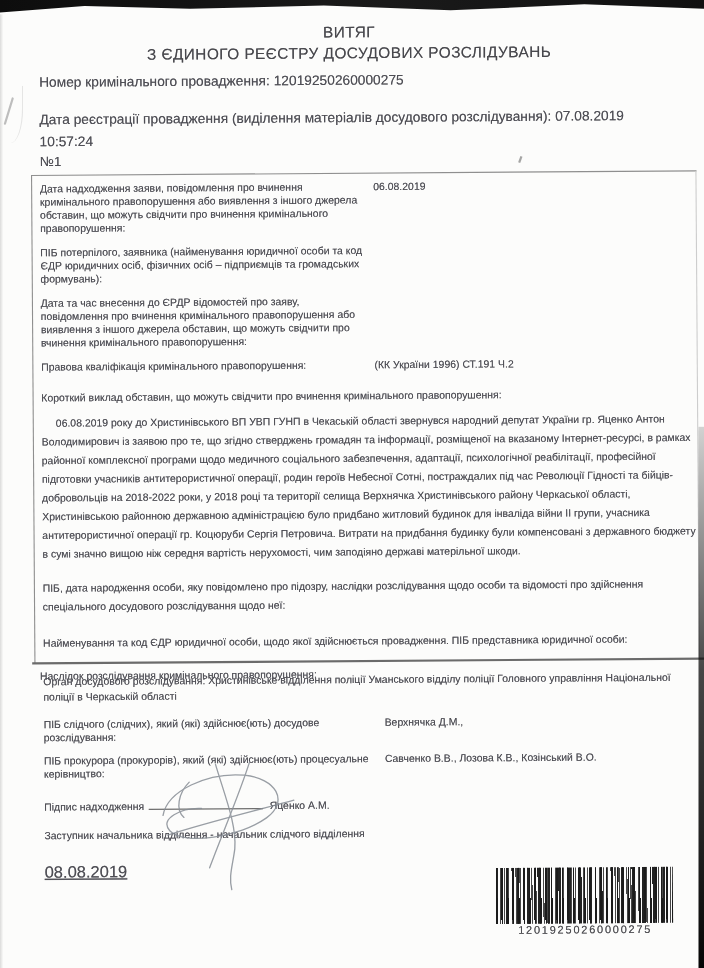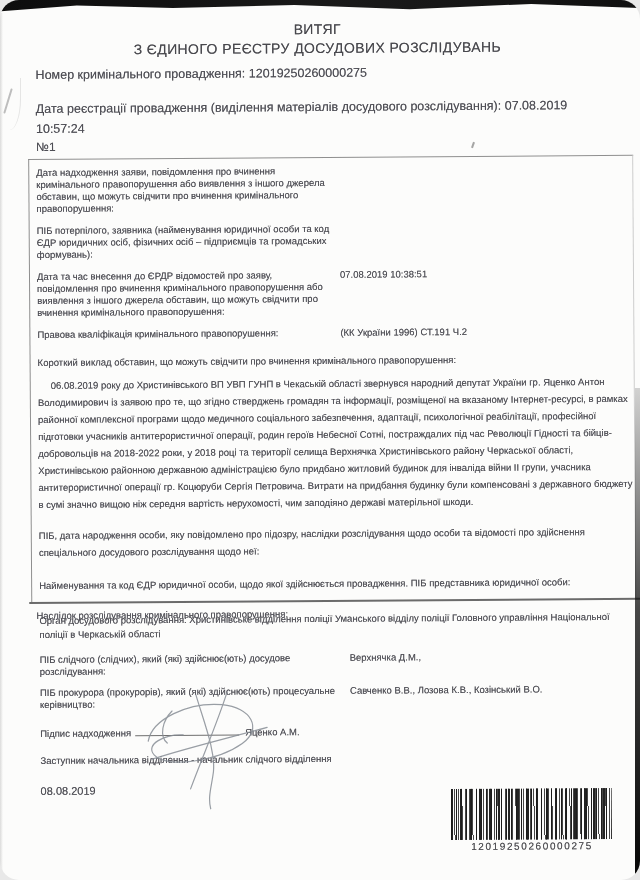--- a/index.html
+++ b/index.html
@@ -1,18 +1,18 @@
 <!DOCTYPE html>
 <html><head>
 <meta charset="utf-8">
 <style>
   html,body{margin:0;padding:0;background:#e8e8e8;}
   .page{
     position:relative;width:640px;height:880px;background:#fcfcfb;overflow:hidden;
-    font-family:"Liberation Sans","DejaVu Sans",sans-serif;color:#4e4e55;border-radius:19px;
+    font-family:"Liberation Sans","DejaVu Sans",sans-serif;color:#4e4e55;
   }
   .content{position:absolute;inset:0;transform:rotate(-0.4deg);transform-origin:320px 420px;
     text-shadow:0 0 .35px rgba(95,95,100,.75);}
   
   .top-bar{position:absolute;top:0;left:0;width:640px;height:13px;background:linear-gradient(90deg,#0d0d0d,#1a1a1a 55%,#101010);
     clip-path:polygon(0 0,100% 0,100% 62%,83% 30%,64% 72%,46% 38%,27% 62%,12% 42%,0 88%);z-index:5;}
   .right-shadow{position:absolute;right:0;top:388px;bottom:0;width:5px;
     background:linear-gradient(180deg,rgba(20,20,20,.18),rgba(10,10,10,.75) 45%,#050505);z-index:5;}
   .left-edge{position:absolute;left:0;top:13px;bottom:0;width:3px;background:linear-gradient(90deg,rgba(120,120,120,.25),rgba(120,120,120,0));}
   .crease{position:absolute;left:7px;top:88px;width:2px;height:26px;background:#9b9b9b;opacity:.65;transform:rotate(17deg);border-radius:2px;}
@@ -38,21 +38,21 @@
   
   .body-line{position:absolute;top:612px;left:38px;width:578px;font-size:9.5px;line-height:14px;}
   .lrow{position:absolute;left:38px;width:585px;display:flex;font-size:9.5px;line-height:12px;}
   .lrow .lbl{flex:0 0 300px;}
   .lrow .val{margin-left:10px;}
   .inv-row{top:652px;}
   .pro-row{top:685px;}
   .sig-row{position:absolute;top:725px;left:38px;font-size:9.5px;}
   .sig-line{display:inline-block;width:104px;border-bottom:1px solid #6f6f6f;height:9px;margin:0 6px 0 4px;}
   .pos-line{position:absolute;top:753px;left:38px;font-size:9.5px;}
-  .issue-date{position:absolute;top:783px;left:38px;font-size:11px;}
+  .issue-date{position:absolute;top:783px;left:38px;font-size:15px;text-decoration:underline;}
   
   .barcode{position:absolute;top:790px;left:448px;width:161px;height:51px;background-color:#fbfbfb;
     background-image:
       repeating-linear-gradient(90deg,#1b1b1b 0 1.5px,transparent 1.5px 5px),
       repeating-linear-gradient(90deg,#222 0 2px,transparent 2px 9.5px),
       repeating-linear-gradient(90deg,rgba(25,25,25,.8) 0 1px,transparent 1px 3.6px);}
   .barcode-num{position:absolute;top:842px;left:444px;width:170px;text-align:center;font-size:10px;
     letter-spacing:1.6px;color:#4c4c50;}
   .signature{position:absolute;top:688px;left:128px;z-index:3;}
 </style>
@@ -80,29 +80,29 @@
     </div>
 
     <div class="reg-line">Дата реєстрації провадження (виділення матеріалів досудового розслідування): 07.08.2019 10:57:24</div>
 
     <div class="record-no">№1</div>
 
     <div class="dtable">
 
       <div class="trow">
         <div class="lbl">Дата надходження заяви, повідомлення про вчинення кримінального правопорушення або виявлення з іншого джерела обставин, що можуть свідчити про вчинення кримінального правопорушення:</div>
+        <div class="val">06.08.2019</div>
       </div>
 
       <div class="trow">
         <div class="lbl">ПІБ потерпілого, заявника (найменування юридичної особи та код ЄДР юридичних осіб, фізичних осіб – підприємців та громадських формувань):</div>
       </div>
 
       <div class="trow">
         <div class="lbl">Дата та час внесення до ЄРДР відомостей про заяву, повідомлення про вчинення кримінального правопорушення або виявлення з іншого джерела обставин, що можуть свідчити про вчинення кримінального правопорушення:</div>
-        <div class="val">07.08.2019 10:38:51</div>
       </div>
 
       <div class="trow">
         <div class="lbl">Правова кваліфікація кримінального правопорушення:</div>
         <div class="val">(КК України 1996) СТ.191 Ч.2</div>
       </div>
 
       <div class="sum-head">Короткий виклад обставин, що можуть свідчити про вчинення кримінального правопорушення:</div>
       <div class="sum-par">06.08.2019 року до Христинівського ВП УВП ГУНП в Чекаській області звернувся народний депутат України гр. Яценко Антон Володимирович із заявою про те, що згідно стверджень громадян та інформації, розміщеної на вказаному Інтернет-ресурсі, в рамках районної комплексної програми щодо медичного соціального забезпечення, адаптації, психологічної реабілітації, професійної підготовки учасників антитерористичної операції, родин героїв Небесної Сотні, постраждалих під час Революції Гідності та бійців-добровольців на 2018-2022 роки, у 2018 році та території селища Верхнячка Христинівського району Черкаської області, Христинівською районною державною адміністрацією було придбано житловий будинок для інваліда війни II групи, учасника антитерористичної операції гр. Коцюруби Сергія Петровича. Витрати на придбання будинку були компенсовані з державного бюджету в сумі значно вищою ніж середня вартість нерухомості, чим заподіяно державі матерільної шкоди.</div>
 

